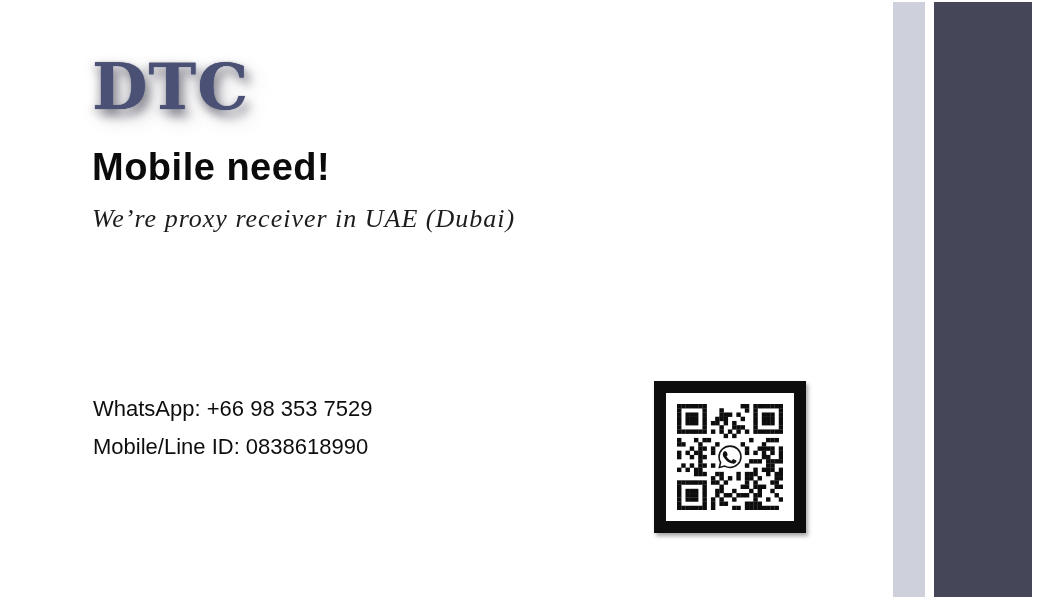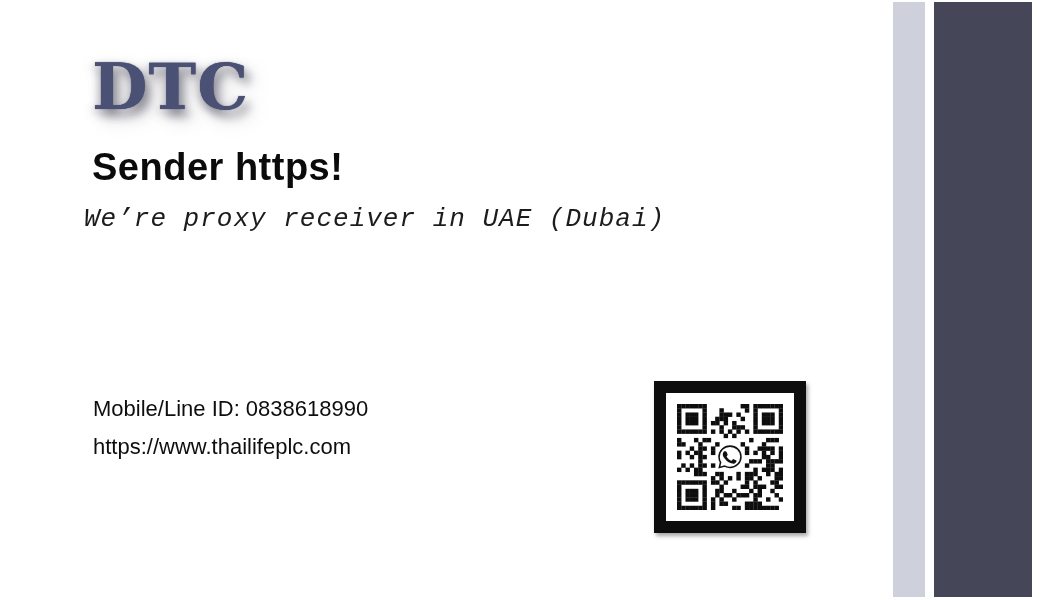--- a/index.html
+++ b/index.html
@@ -40,23 +40,23 @@
     top: 146px;
     font-family: "Liberation Sans", sans-serif;
     font-weight: 700;
     font-size: 38px;
     letter-spacing: 0.5px;
     color: #0b0b0b;
     white-space: nowrap;
   }
   .subtitle {
     position: absolute;
-    left: 84px;
+    left: 92px;
     top: 204px;
-    font-family: Liberation Mono, monospace;
+    font-family: Liberation Serif, serif;
     font-style: italic;
     font-size: 26px;
     letter-spacing: 1px;
     color: #1c1c1c;
     white-space: nowrap;
   }
   .contact {
     position: absolute;
     left: 93px;
     top: 390px;
@@ -103,27 +103,27 @@
   .bar-light { left: 893px; width: 32px; }
   .bar-dark  { left: 934px; width: 98px; }
 </style>
 </head>
 <body style="background: rgb(255, 255, 255);">
 
 <div class="card">
 
   <div class="logo" style="color: rgb(75, 81, 117);">DTC</div>
 
-  <div class="headline" style="color: rgb(11, 11, 11);">Sender https!</div>
+  <div class="headline" style="color: rgb(11, 11, 11);">Mobile need!</div>
 
   <div class="subtitle">We’re proxy receiver in UAE (Dubai)</div>
 
   <div class="contact" style="color: rgb(14, 14, 14);">
+    <div>WhatsApp: +66 98 353 7529</div>
     <div>Mobile/Line ID: 0838618990</div>
-    <div>https://www.thailifeplc.com</div>
   </div>
 
   <div class="qr-frame" style="border-color: rgb(13, 13, 13);">
     <div class="qr-inner">
       <svg id="qr-svg" width="106" height="106" viewBox="0 0 106 106" xmlns="http://www.w3.org/2000/svg" fill="#0d0d0d">
           <rect x="0.00" y="0.00" width="4.44" height="4.44"></rect>
           <rect x="4.24" y="0.00" width="4.44" height="4.44"></rect>
           <rect x="8.48" y="0.00" width="4.44" height="4.44"></rect>
           <rect x="12.72" y="0.00" width="4.44" height="4.44"></rect>
           <rect x="16.96" y="0.00" width="4.44" height="4.44"></rect>

